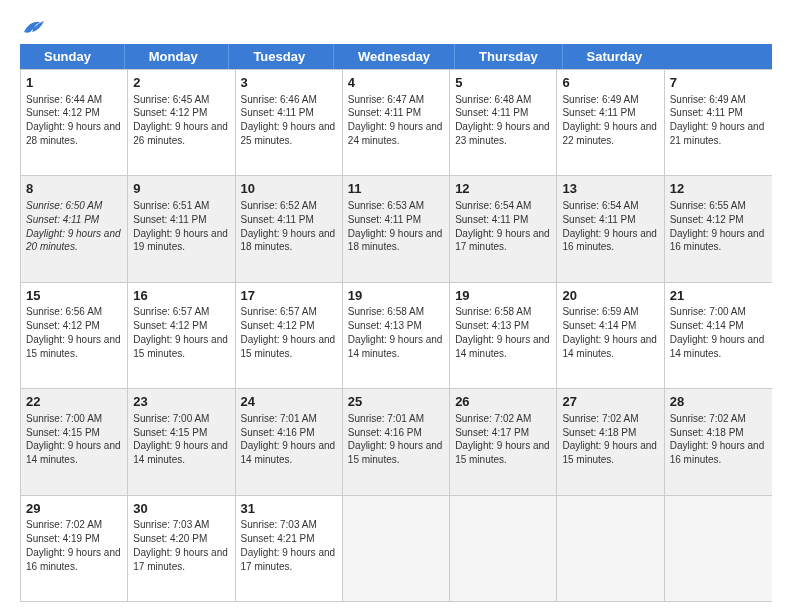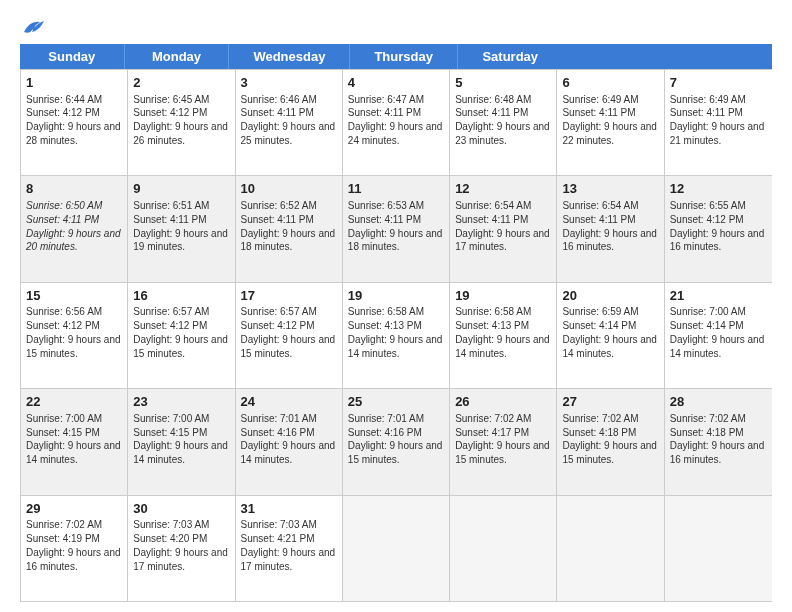--- a/index.html
+++ b/index.html
@@ -69,21 +69,21 @@
       display: grid;
       grid-template-columns: repeat(7, 1fr);
       background: #3a7bd5;
       border-radius: 0;
     }
     .cal-header-cell {
       color: #fff;
       font-size: 13px;
       font-weight: bold;
       padding: 5px 24px;
-      text-align: center;
+      text-align: left;
       border-right: 1px solid #5a9be5;
     }
     .cal-header-cell:last-child { border-right: none; }
     .cal-body {
       flex: 1;
       display: flex;
       flex-direction: column;
       border-left: 1px solid #ccc;
       border-bottom: 1px solid #ccc;
     }
@@ -136,20 +136,21 @@
     <div class="title-block">
       <div class="month-title"></div>
       <div class="location"></div>
     </div>
   </div>
 
   <div class="calendar">
     <div class="cal-header">
     <div class="cal-header-cell">Sunday</div>
         <div class="cal-header-cell">Monday</div>
+        <div class="cal-header-cell">Tuesday</div>
         <div class="cal-header-cell">Wednesday</div>
         <div class="cal-header-cell">Thursday</div>
         <div class="cal-header-cell">Saturday</div>
       </div>
     <div class="cal-body">
     <div class="cal-week">
           <div class="cal-cell"><span class="day-num">1</span><span class="cell-text" style="white-space: pre-line;">Sunrise: 6:44 AM
 Sunset: 4:12 PM
 Daylight: 9 hours and 28 minutes.</span></div>
           <div class="cal-cell"><span class="day-num">2</span><span class="cell-text" style="white-space: pre-line;">Sunrise: 6:45 AM

